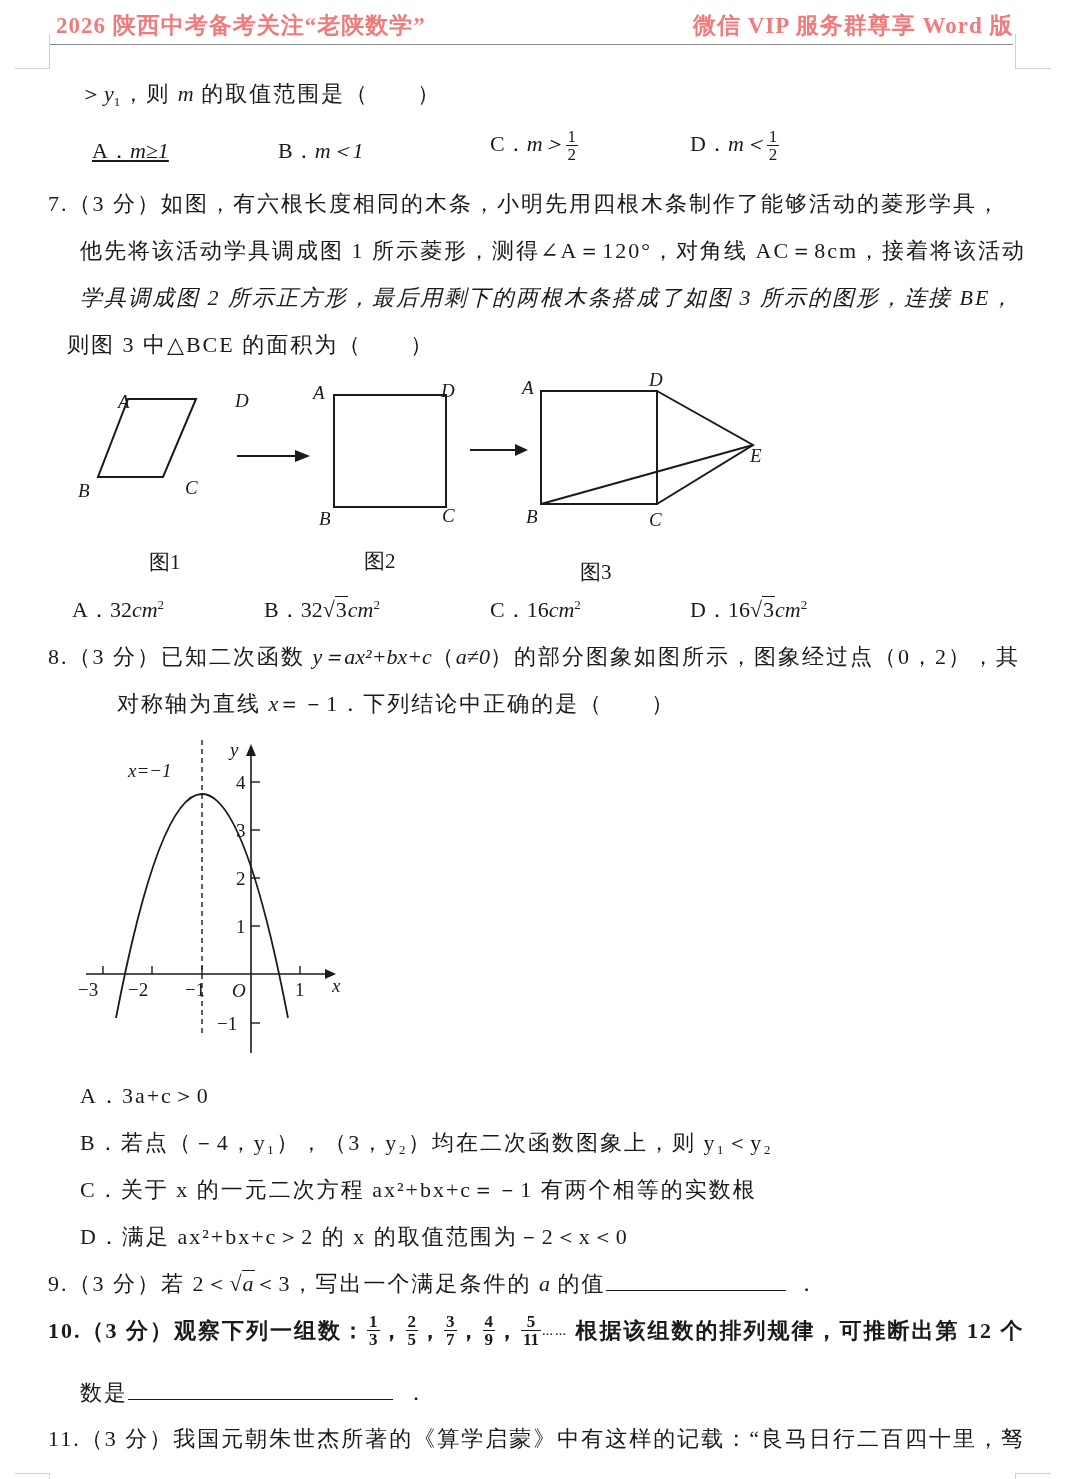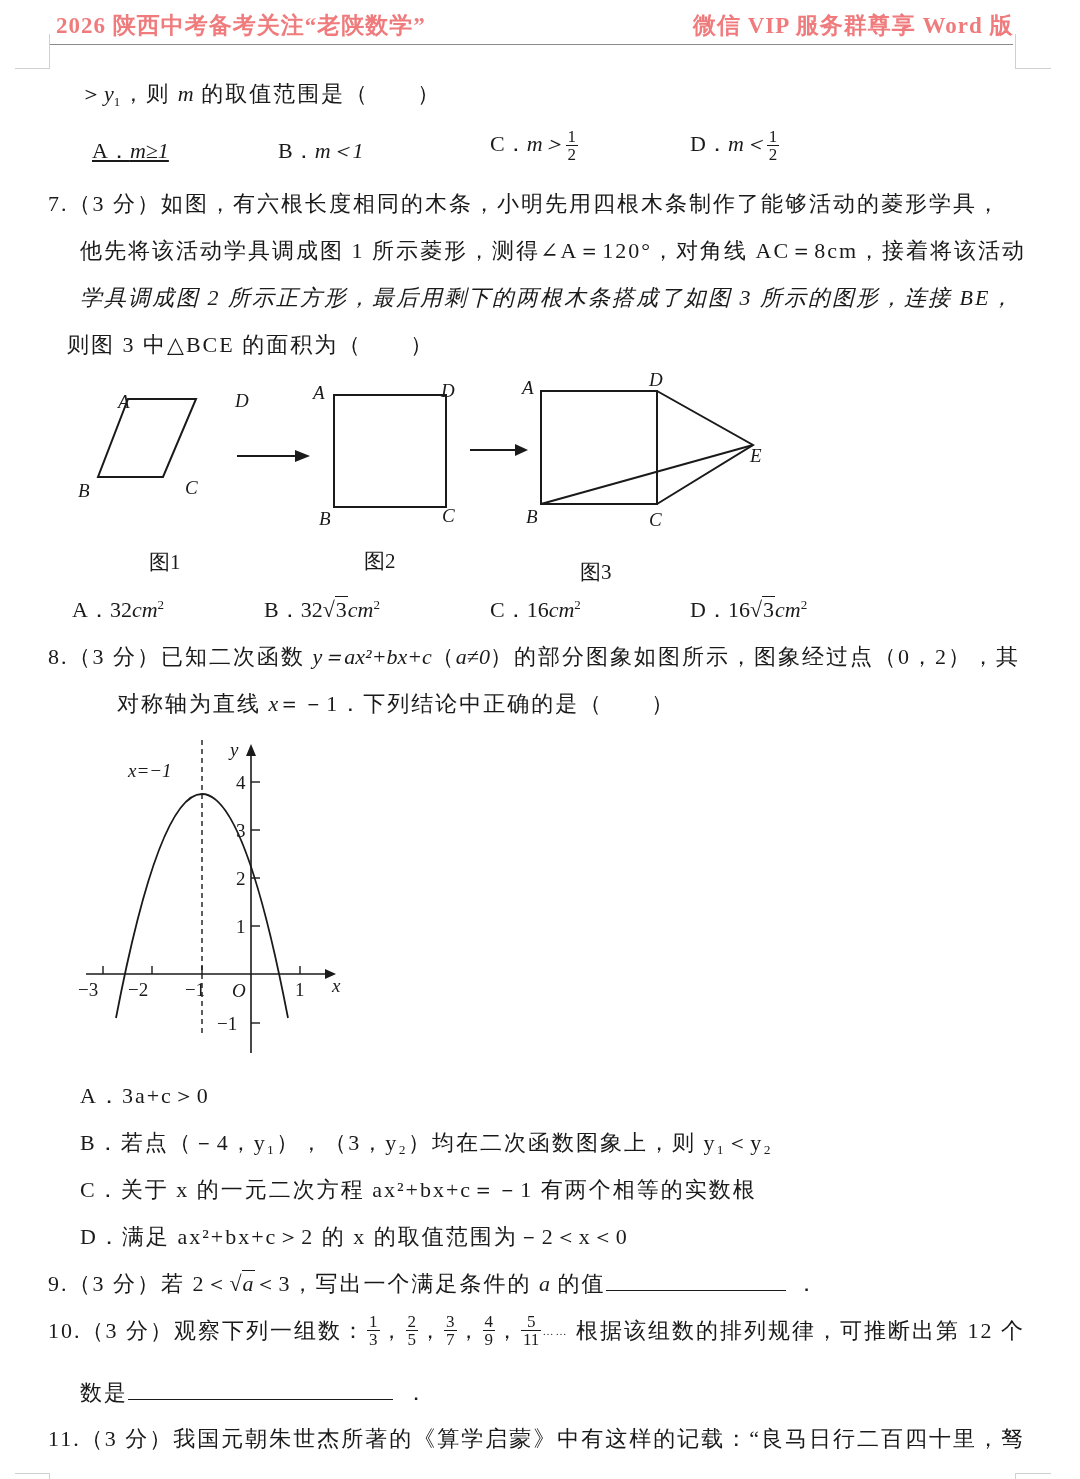--- a/index.html
+++ b/index.html
@@ -170,21 +170,21 @@
   <span>C．</span><span>关于 x 的一元二次方程 ax²+bx+c＝－1 有两个相等的实数根</span>
 </div>
 <div class="abs line" style="left:80px;top:1222px;">
   <span>D．</span><span>满足 ax²+bx+c＞2 的 x 的取值范围为－2＜x＜0</span>
 </div>
 
 <div class="abs line" style="left:48px;top:1269px;">
   <span>9.</span><span>（3 分）</span><span>若 2＜</span><span class="sqrt">√<span class="rad i">a</span></span><span>＜3，写出一个满足条件的 </span><span class="i">a</span><span> 的值</span><span class="blank" style="width:180px;"></span><span style="margin-left:10px;">．</span>
 </div>
 
-<div class="abs line" style="left:48px;top:1313px;">
+<div class="abs line" style="left:48px;top:1313px;font-weight:bold;">
   <span style="vertical-align:middle;">10.</span><span style="vertical-align:middle;">（3 分）</span><span style="vertical-align:middle;">观察下列一组数：</span><span class="frac"><span class="n">1</span><span class="d">3</span></span><span style="vertical-align:middle;">，</span><span class="frac"><span class="n">2</span><span class="d">5</span></span><span style="vertical-align:middle;">，</span><span class="frac"><span class="n">3</span><span class="d">7</span></span><span style="vertical-align:middle;">，</span><span class="frac"><span class="n">4</span><span class="d">9</span></span><span style="vertical-align:middle;">，</span><span class="frac"><span class="n">5</span><span class="d">11</span></span><span style="vertical-align:middle;font-size:11px;">……</span><span style="vertical-align:middle;"> 根据该组数的排列规律，可推断出第 12 个</span>
 </div>
 <div class="abs line" style="left:80px;top:1378px;">
   <span>数是</span><span class="blank" style="width:265px;"></span><span style="margin-left:12px;">．</span>
 </div>
 
 <div class="abs line" style="left:48px;top:1424px;">
   <span>11.</span><span>（3 分）</span><span>我国元朝朱世杰所著的《算学启蒙》中有这样的记载：“良马日行二百四十里，驽</span>
 </div>
 

